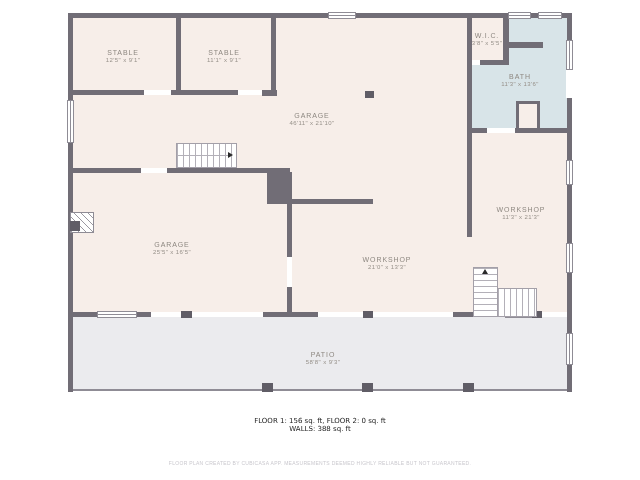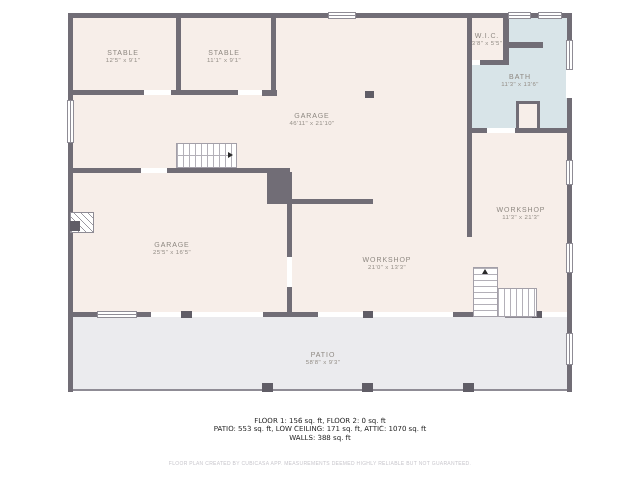--- a/index.html
+++ b/index.html
@@ -159,18 +159,17 @@
     <div class="room-name">WORKSHOP</div>
     <div class="room-dims">21'0" x 13'3"</div>
   </div>
   <div class="room-label" style="left:323px;top:351px">
     <div class="room-name">PATIO</div>
     <div class="room-dims">58'8" x 9'3"</div>
   </div>
 
   <div class="summary">
     <div>FLOOR 1: 156 sq. ft, FLOOR 2: 0 sq. ft</div>
-    <div>PATIO: 553 sq. ft, LOW CEILING: 171 sq. ft, ATTIC: 1070 sq. ft</div>
     <div>WALLS: 388 sq. ft</div>
   </div>
   <div class="disclaimer">FLOOR PLAN CREATED BY CUBICASA APP. MEASUREMENTS DEEMED HIGHLY RELIABLE BUT NOT GUARANTEED.</div>
 
 </div>
 
 </body></html>

